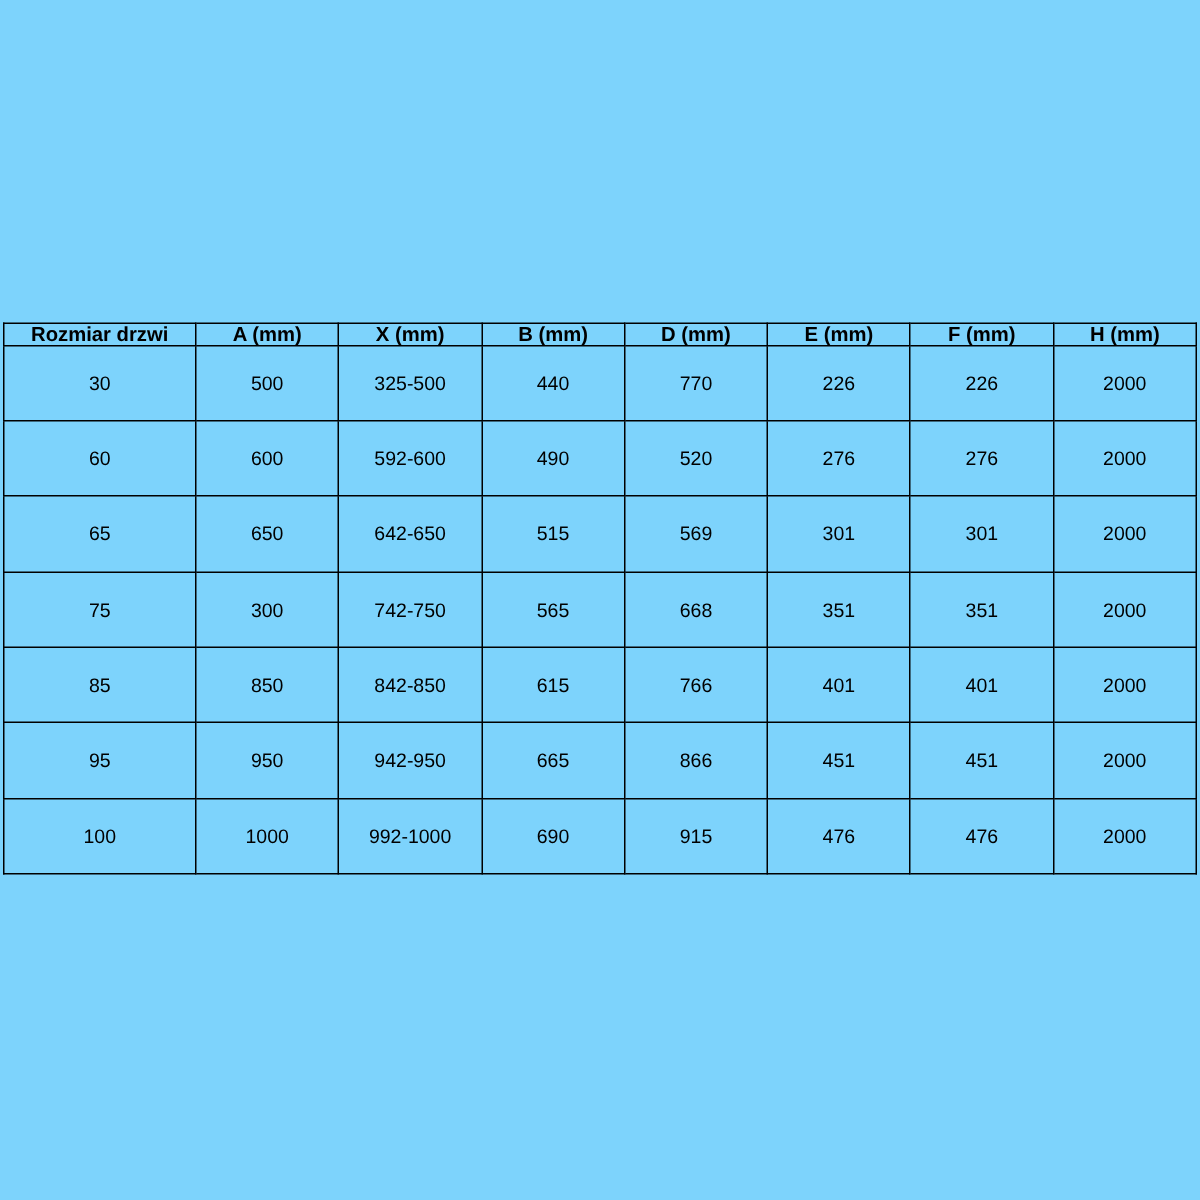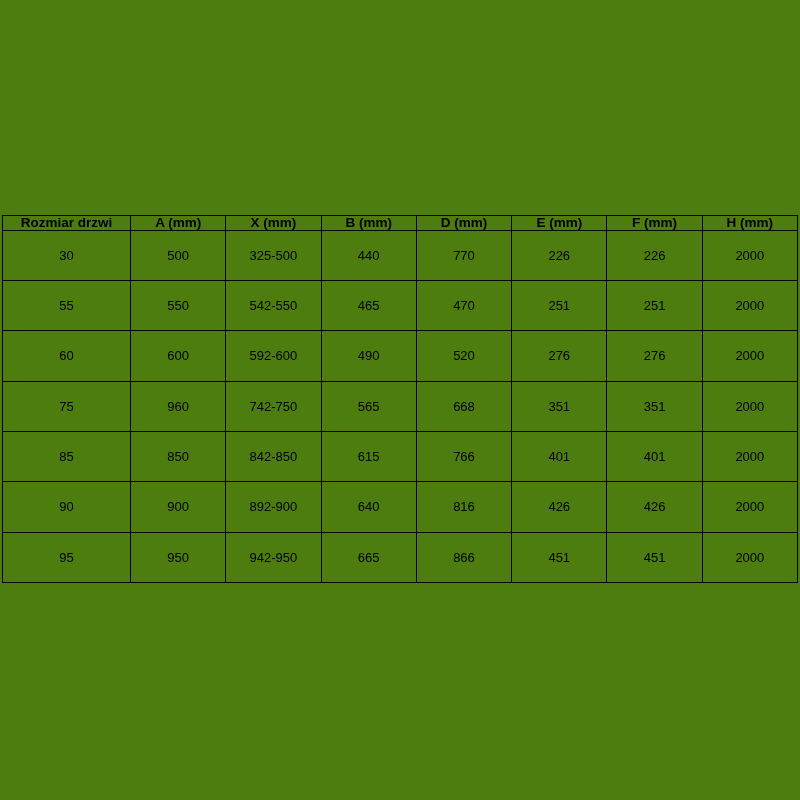--- a/index.html
+++ b/index.html
@@ -5,21 +5,21 @@
   html, body {
     margin: 0;
     padding: 0;
     background: #ffffff;
     font-family: "Liberation Sans", sans-serif;
   }
   .page {
     position: relative;
     width: 800px;
     height: 800px;
-    background: #4d7c0f;
+    background: #7dd3fc;
     overflow: hidden;
   }
   table.size-table {
     position: absolute;
     top: 215px;
     left: 2px;
     width: 796px;
     height: 368px;
     border-collapse: collapse;
     table-layout: fixed;
@@ -74,74 +74,74 @@
         <td>30</td>
         <td>500</td>
         <td>325-500</td>
         <td>440</td>
         <td>770</td>
         <td>226</td>
         <td>226</td>
         <td>2000</td>
       </tr>
       <tr>
-        <td>55</td>
-        <td>550</td>
-        <td>542-550</td>
-        <td>465</td>
-        <td>470</td>
-        <td>251</td>
-        <td>251</td>
-        <td>2000</td>
-      </tr>
-      <tr>
         <td>60</td>
         <td>600</td>
         <td>592-600</td>
         <td>490</td>
         <td>520</td>
         <td>276</td>
         <td>276</td>
         <td>2000</td>
       </tr>
       <tr>
+        <td>65</td>
+        <td>650</td>
+        <td>642-650</td>
+        <td>515</td>
+        <td>569</td>
+        <td>301</td>
+        <td>301</td>
+        <td>2000</td>
+      </tr>
+      <tr>
         <td>75</td>
-        <td>960</td>
+        <td>300</td>
         <td>742-750</td>
         <td>565</td>
         <td>668</td>
         <td>351</td>
         <td>351</td>
         <td>2000</td>
       </tr>
       <tr>
         <td>85</td>
         <td>850</td>
         <td>842-850</td>
         <td>615</td>
         <td>766</td>
         <td>401</td>
         <td>401</td>
         <td>2000</td>
       </tr>
       <tr>
-        <td>90</td>
-        <td>900</td>
-        <td>892-900</td>
-        <td>640</td>
-        <td>816</td>
-        <td>426</td>
-        <td>426</td>
-        <td>2000</td>
-      </tr>
-      <tr>
         <td>95</td>
         <td>950</td>
         <td>942-950</td>
         <td>665</td>
         <td>866</td>
         <td>451</td>
         <td>451</td>
         <td>2000</td>
       </tr>
+      <tr>
+        <td>100</td>
+        <td>1000</td>
+        <td>992-1000</td>
+        <td>690</td>
+        <td>915</td>
+        <td>476</td>
+        <td>476</td>
+        <td>2000</td>
+      </tr>
     </tbody>
   </table>
 </div>
 
 </body></html>

